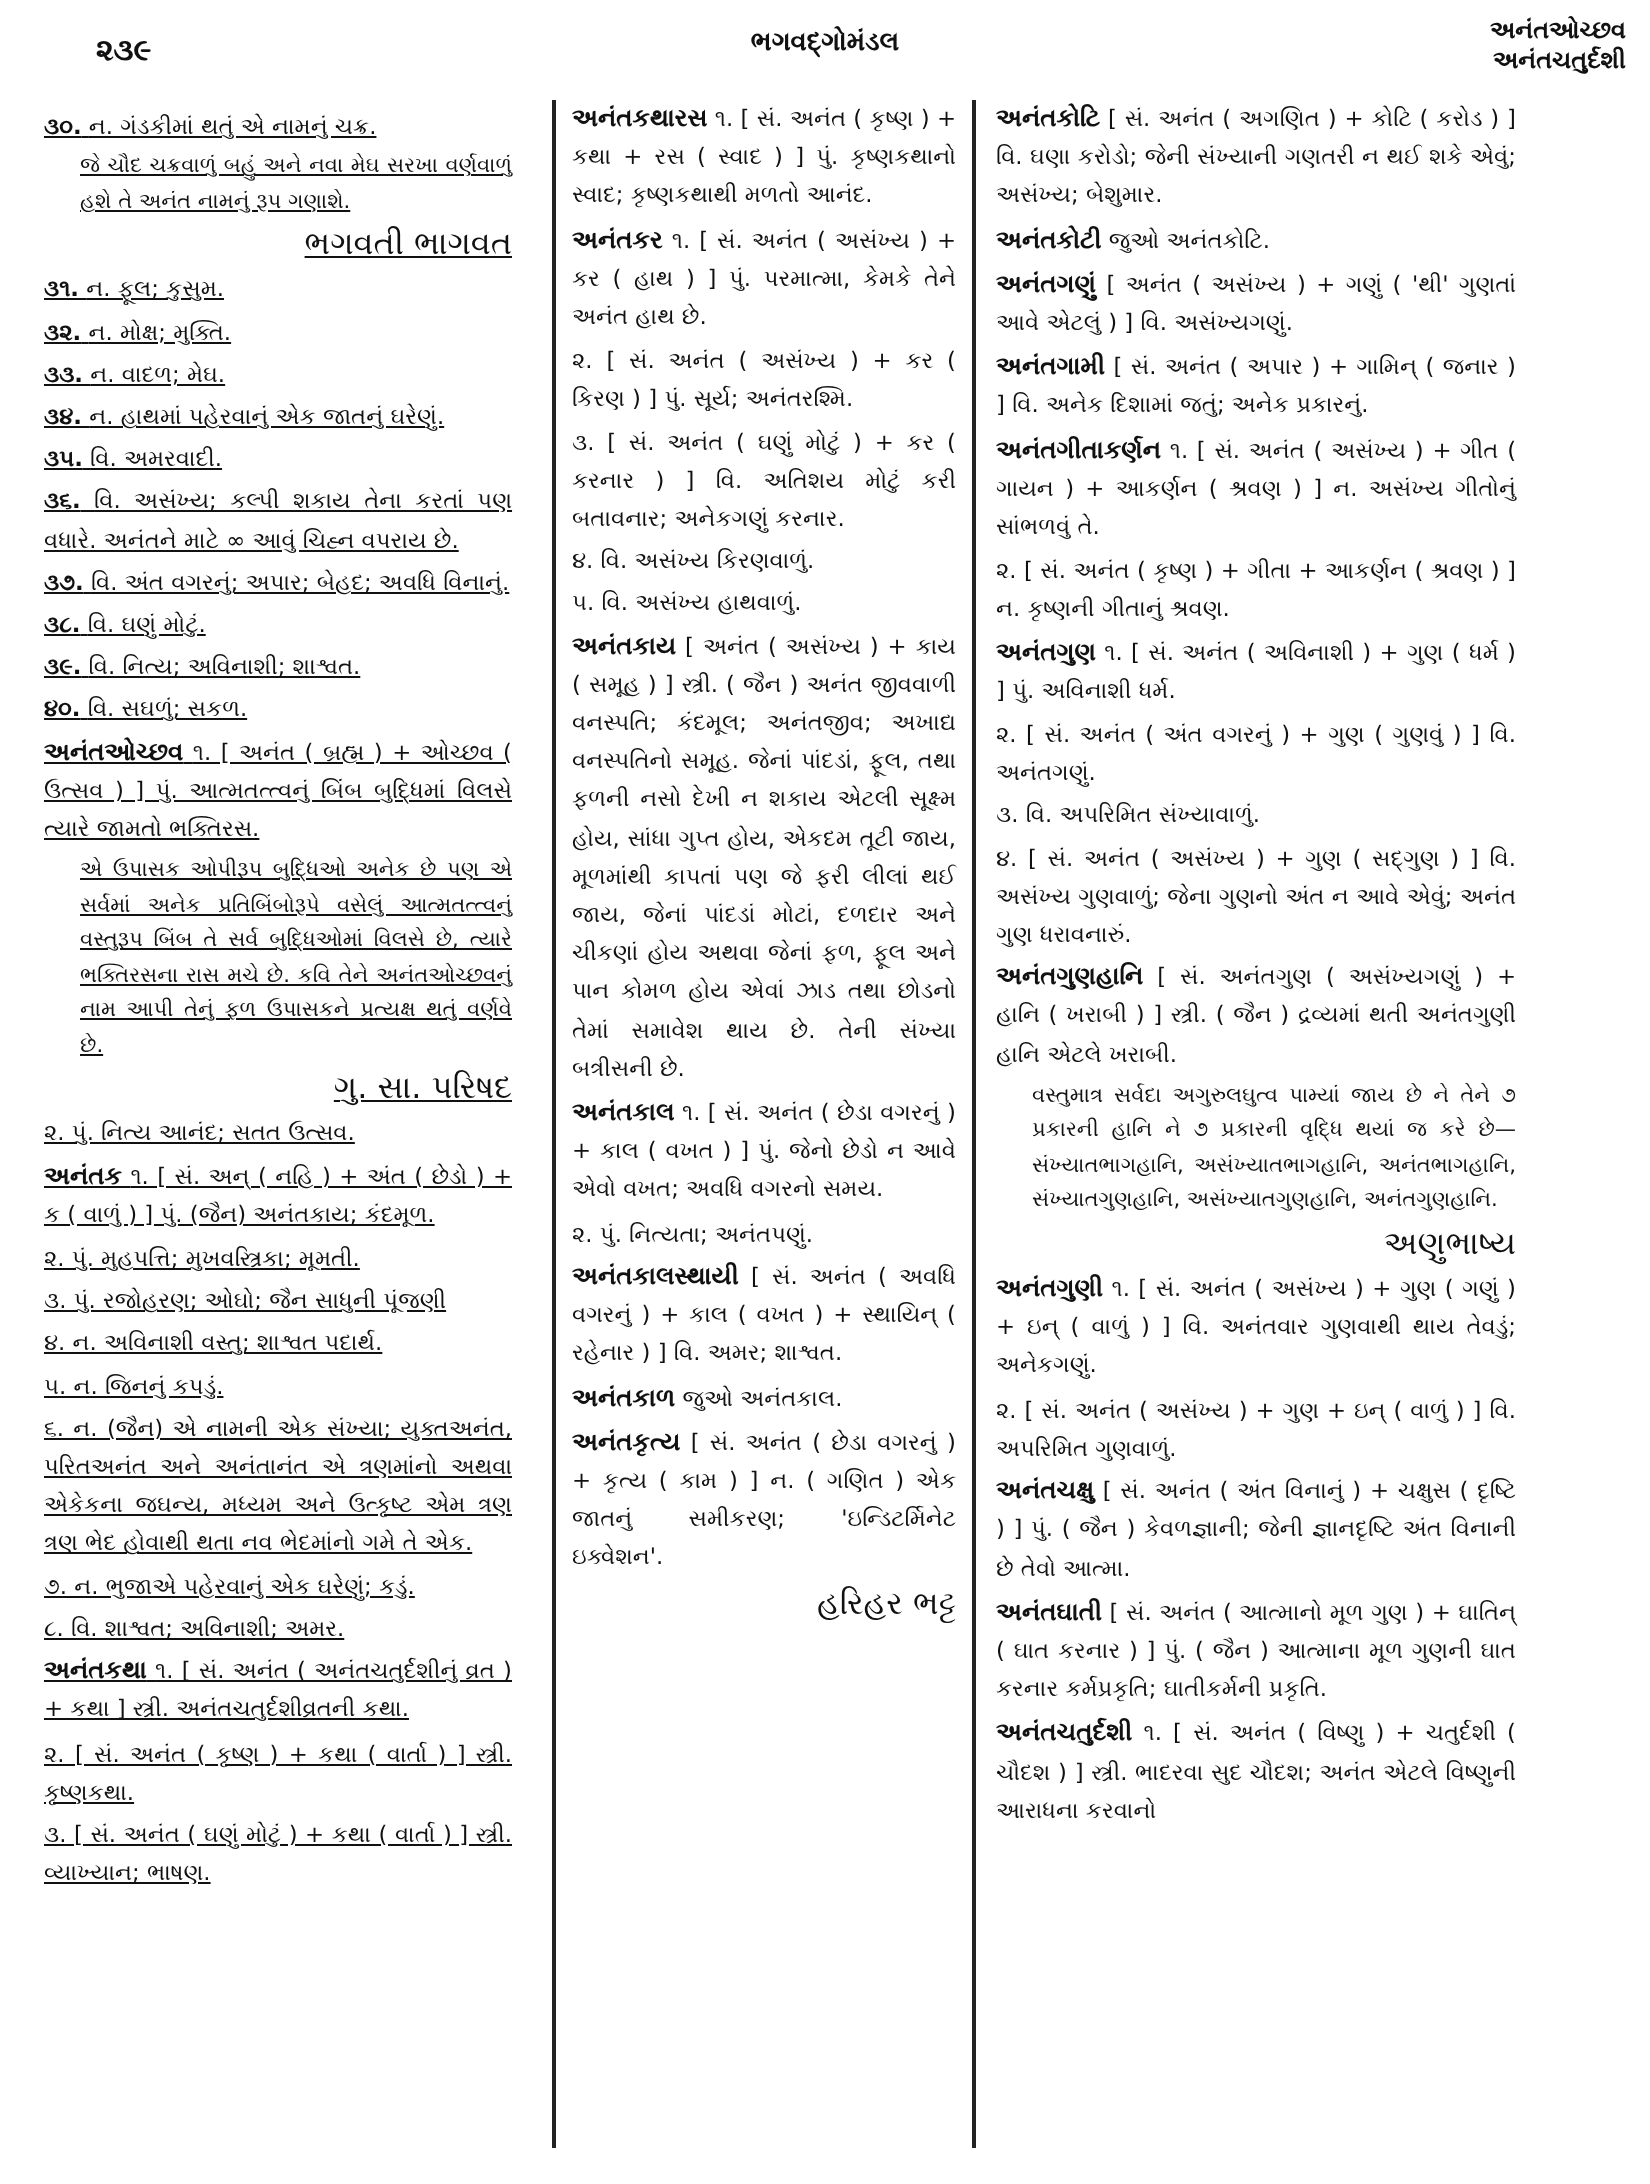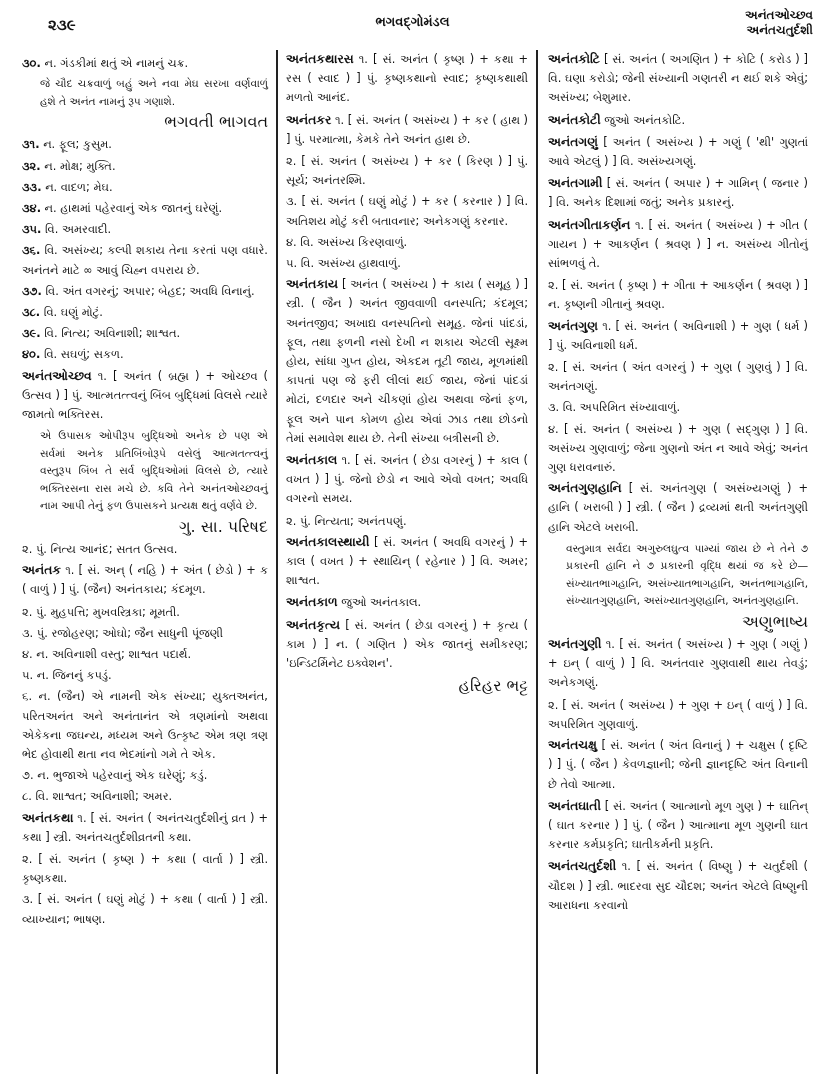--- a/index.html
+++ b/index.html
@@ -6,22 +6,22 @@
   body {
     width: 825px; height: 1092px; overflow: hidden; position: relative;
     font-family: "DejaVu Sans", sans-serif; color: #111;
   }
   .page-header { position: absolute; left: 0; top: 0; width: 825px; height: 50px; }
   .page-number { position: absolute; left: 20px; top: 16px; font-size: 15px; font-weight: bold; margin-left: 28px; }
   .running-title { position: absolute; left: 0; width: 825px; top: 14px; text-align: center; font-size: 13px; font-weight: bold; }
   .guide-words { position: absolute; right: 12px; top: 8px; text-align: right; font-size: 12px; font-weight: bold; line-height: 15px; }
   .columns { position: absolute; top: 50px; left: 14px; width: 800px; height: 1030px; display: flex; }
   .col { position: relative; box-sizing: border-box; font-size: 11.4px; line-height: 19.2px; }
-  .col-1 { width: 262px; padding: 4px 8px 0 8px; }
-  .col-2 { width: 262px; padding: 0 8px; border-left: 2px solid #222; border-right: 2px solid #222; height: 1024px; }
+  .col-1 { width: 262px; padding: 4px 20px 0 8px; text-decoration: underline; }
+  .col-2 { width: 212px; padding: 0 8px; border-left: 2px solid #222; border-right: 2px solid #222; height: 1024px; }
   .col-3 { width: 272px; padding: 0 2px 0 10px; }
   .entry { margin: 0 0 3px 0; text-align: justify; }
   .hw { font-weight: bold; font-size: 12.3px; }
   .sense { margin: 0 0 2px 0; text-align: justify; }
   .sense .num { font-weight: bold; }
   .quote { font-size: 10.6px; line-height: 17.5px; padding-left: 18px; text-align: justify; margin: 2px 0; }
   .source { text-align: right; font-size: 16px; margin: 0 0 4px 0; }
 </style>
 </head>
 <body>

